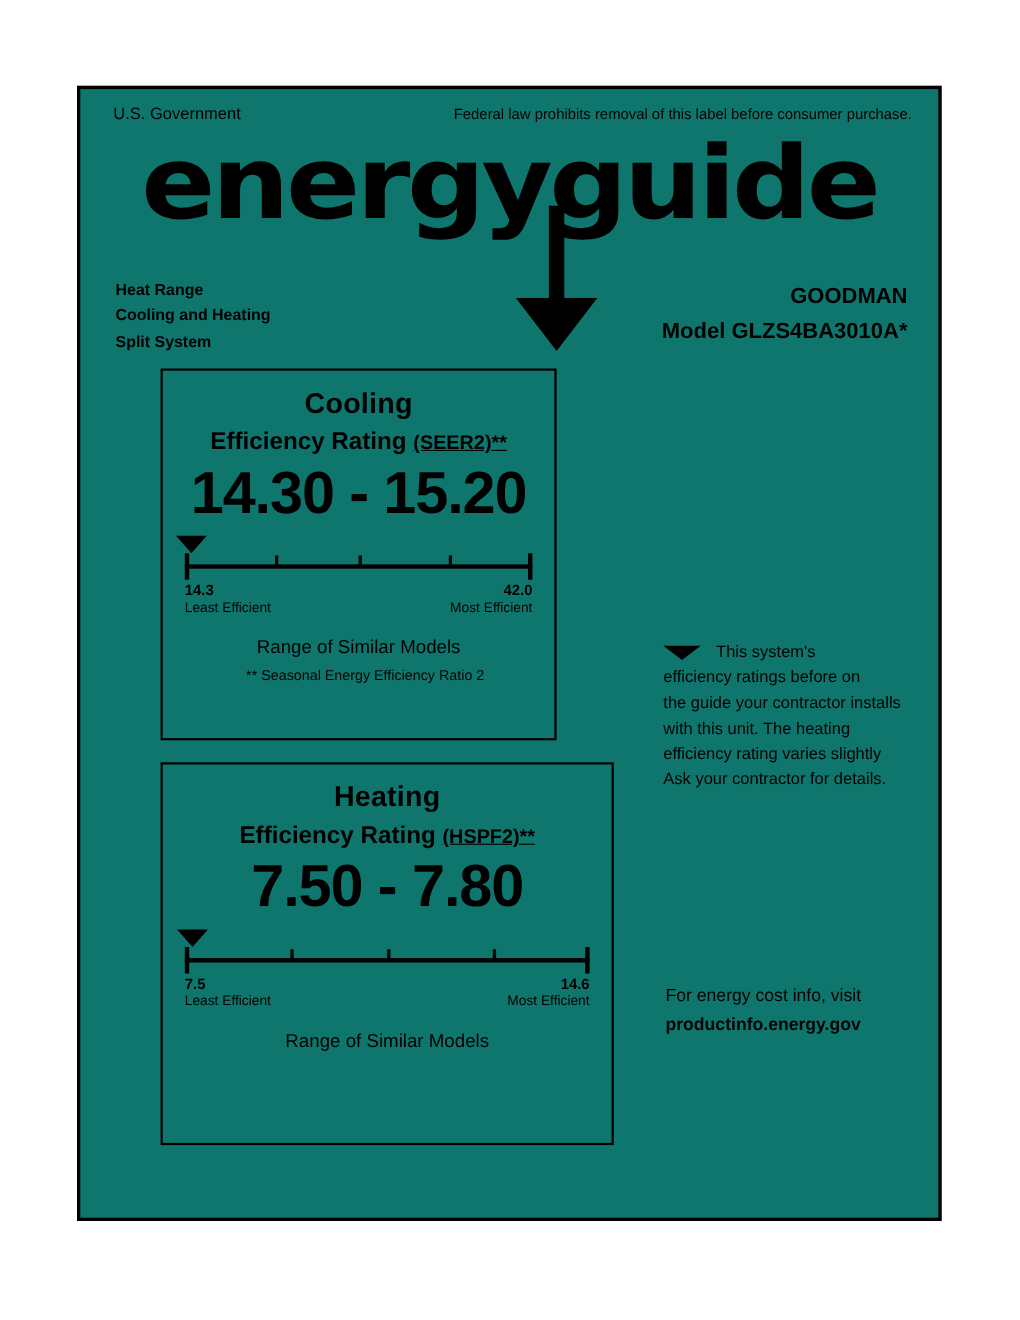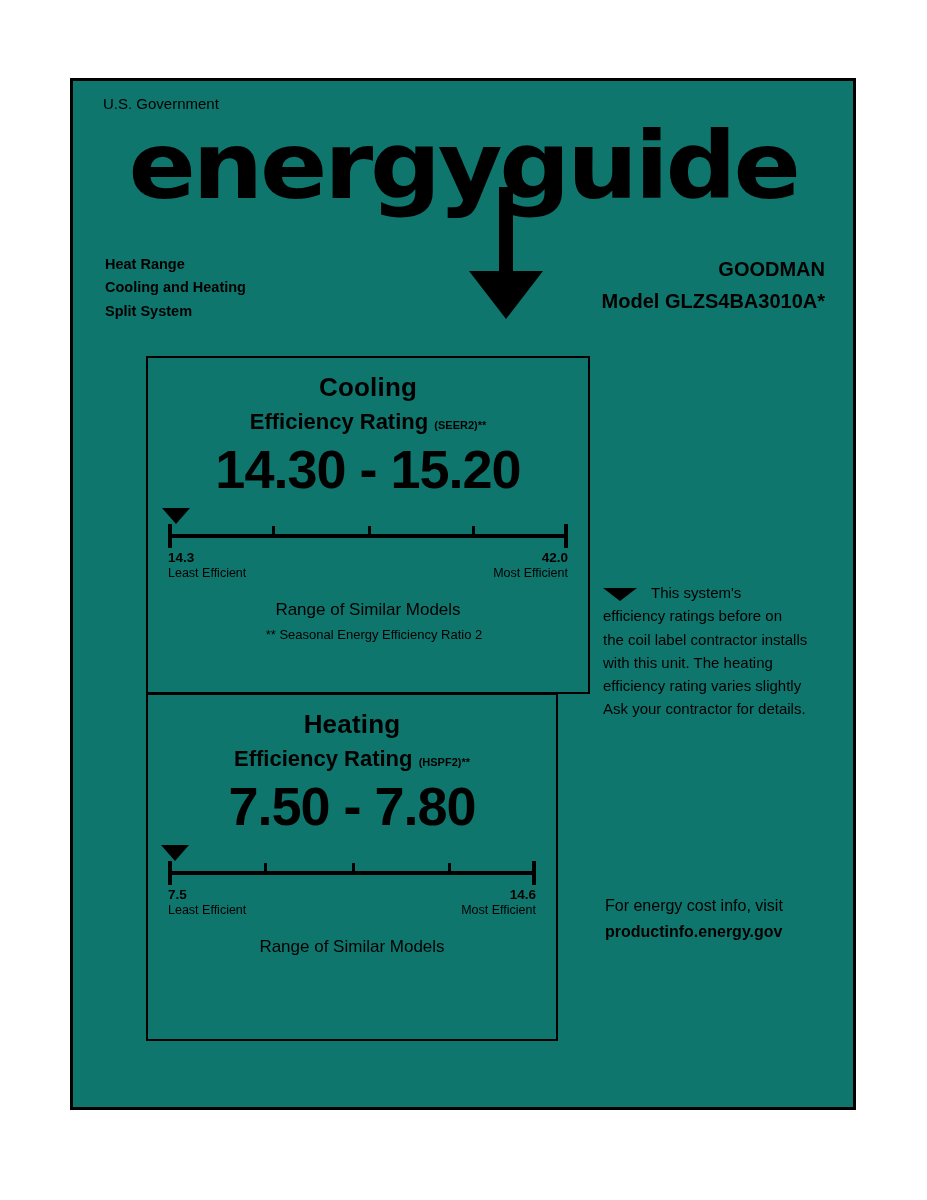--- a/index.html
+++ b/index.html
@@ -106,37 +106,37 @@
     color: #000;
   }
 
   
   .rating-box {
     position: absolute;
     border: 2px solid #000;
     box-sizing: border-box;
     background: transparent;
   }
-  #cooling-box { left: 73px; top: 275px; width: 444px; height: 338px; }
+  #cooling-box { left: 73px; top: 254px; width: 360px; height: 338px; }
   #heating-box { left: 73px; top: 612px; width: 412px; height: 348px; }
 
   .rb-title {
     text-align: center;
     font-size: 26px;
     font-weight: bold;
     margin-top: 14px;
     letter-spacing: 0.2px;
   }
   .rb-sub {
     text-align: center;
     font-size: 22px;
     font-weight: bold;
     margin-top: 6px;
   }
-  .rb-sub .metric { font-size: 11px; }
+  .rb-sub .metric { font-size: 18px; text-decoration: underline; }
 
   .rb-value {
     text-align: center;
     font-size: 54px;
     font-weight: bold;
     letter-spacing: -1px;
     margin-top: 6px;
     line-height: 1.05;
   }
 
@@ -240,20 +240,21 @@
   }
   .cost-info .plain { font-weight: normal; }
 </style>
 </head>
 <body>
 
 <div class="label-card">
 
   <div class="top-row">
     <span class="gov">U.S. Government</span>
+    <span class="fed">Federal law prohibits removal of this label before consumer purchase.</span>
   </div>
 
   <div class="wordmark">
     <span class="big">energy</span><span class="big">guide</span>
   </div>
 
   <div class="arrow">
     <div class="stem"></div>
     <div class="head"></div>
   </div>
@@ -318,21 +319,21 @@
     </div>
 
     <div class="rb-range">Range of Similar Models</div>
   </div>
 
   <div class="note">
     <div class="first-line">
       <span class="mark"></span><span>This system's</span>
     </div>
     <div>efficiency ratings before on</div>
-    <div>the coil label contractor installs</div>
+    <div>the guide your contractor installs</div>
     <div>with this unit.  The heating</div>
     <div>efficiency rating varies slightly</div>
     <div>Ask your contractor for details.</div>
   </div>
 
   <div class="cost-info">
     <div class="plain">For energy cost info, visit</div>
     <div>productinfo.energy.gov</div>
   </div>
 

